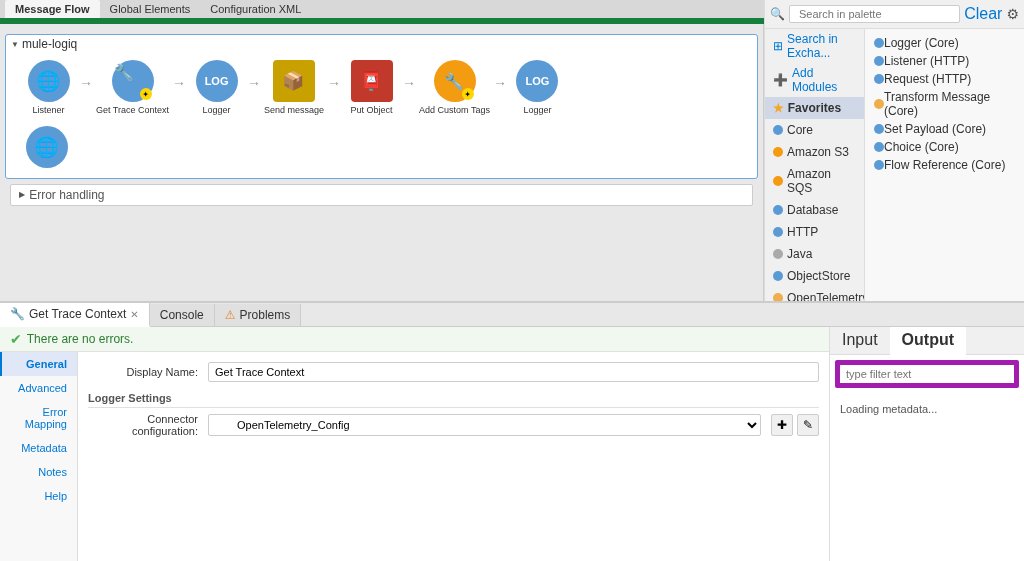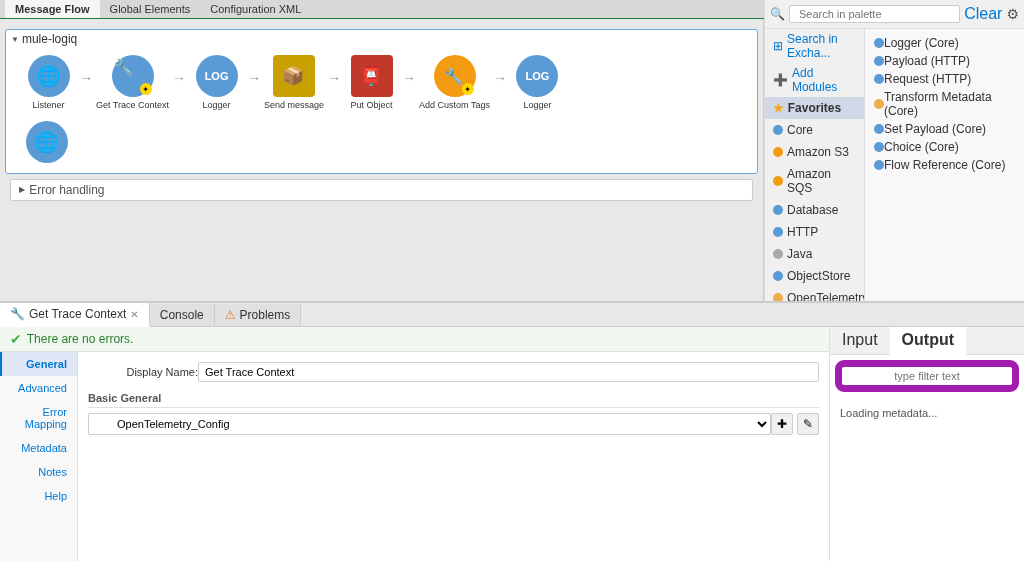--- a/index.html
+++ b/index.html
@@ -66,39 +66,39 @@
     .config-panel { width: 830px; display: flex; flex-direction: column; overflow: hidden; border-right: 1px solid #ddd; }
     .config-status { padding: 4px 10px; background: #f0f8f0; border-bottom: 1px solid #e0e0e0; font-size: 11px; color: #2e7d32; display: flex; align-items: center; gap: 5px; }
     .config-status-icon { color: #4caf50; font-size: 14px; }
     
     .config-body { display: flex; flex: 1; overflow: hidden; }
     .config-nav { width: 78px; border-right: 1px solid #ddd; background: #f8f8f8; text-align: right; }
     .config-nav-item { padding: 6px 10px; font-size: 11px; cursor: pointer; color: #0078d4; display: block; }
     .config-nav-item.active { background: #e0e8f8; border-left: 2px solid #0078d4; font-weight: bold; }
     
     .config-form { flex: 1; padding: 10px; overflow-y: auto; }
-    .form-row { display: flex; align-items: center; margin-bottom: 10px; }
+    .form-row { display: flex; align-items: center; margin-bottom: 10px; gap: 10px; }
     .form-label { width: 110px; font-size: 11px; color: #333; text-align: right; flex-shrink: 0; }
     .form-input { flex: 1; border: 1px solid #ccc; padding: 3px 6px; font-size: 11px; border-radius: 2px; background: white; }
     .form-section { font-size: 11px; color: #555; margin: 8px 0 5px 0; font-weight: bold; border-bottom: 1px solid #e0e0e0; padding-bottom: 3px; }
     .form-select { flex: 1; border: 1px solid #ccc; padding: 3px 24px; font-size: 11px; border-radius: 2px; background: white; }
     .form-actions { display: flex; gap: 4px; }
     .form-action-btn { width: 22px; height: 22px; border: 1px solid #ccc; background: #f0f0f0; cursor: pointer; display: flex; align-items: center; justify-content: center; font-size: 12px; border-radius: 2px; }
 
     
     .metadata-panel { flex: 1; display: flex; flex-direction: column; overflow: hidden; }
     .metadata-tabs { display: flex; border-bottom: 1px solid #ddd; background: #f0f0f0; }
     .metadata-tab { padding: 4px 12px; font-size: 16px; cursor: pointer; color: #333; }
     .metadata-tab.active { background: white; border-bottom: 2px solid white; margin-bottom: -1px; font-weight: bold; }
     .metadata-search { padding: 5px; }
-    .metadata-search input { width: 100%; border: 7px solid #a21caf; padding: 3px 6px; font-size: 11px; border-radius: 9px; text-align: center; }
+    .metadata-search input { width: 100%; border: 5px solid #a21caf; padding: 3px 6px; font-size: 11px; border-radius: 2px; }
     .metadata-loading { padding: 10px; color: #555; font-size: 11px; }
 
     
-    .flow-tabs { display: flex; background: #d8d8d8; border-bottom: 1px solid #15803d; padding: 0 5px; align-items: flex-end; }
+    .flow-tabs { display: flex; background: #d8d8d8; border-bottom: 6px solid #15803d; padding: 0 5px; align-items: flex-end; }
     .flow-tab { padding: 3px 10px; font-size: 11px; cursor: pointer; color: #333; border-radius: 2px 2px 0 0; }
     .flow-tab.active { background: #f5f5f5; font-weight: bold; }
     .node-log { font-size: 14px; font-weight: bold; color: white; }
   </style>
 </head>
 <body>
 
 <div class="top-area">
 
   <div class="canvas-area">
@@ -248,29 +248,29 @@
 
       </div>
 
       <div class="palette-right">
         <div class="palette-right-item">
           <span class="palette-right-dot" style="background:#5b9bd5;"></span>
           <span>Logger (Core)</span>
         </div>
         <div class="palette-right-item">
           <span class="palette-right-dot" style="background:#5b9bd5;"></span>
-          <span>Payload (HTTP)</span>
+          <span>Listener (HTTP)</span>
         </div>
         <div class="palette-right-item">
           <span class="palette-right-dot" style="background:#5b9bd5;"></span>
           <span>Request (HTTP)</span>
         </div>
         <div class="palette-right-item">
           <span class="palette-right-dot" style="background:#f0ad4e;"></span>
-          <span>Transform Metadata (Core)</span>
+          <span>Transform Message (Core)</span>
         </div>
         <div class="palette-right-item">
           <span class="palette-right-dot" style="background:#5b9bd5;"></span>
           <span>Set Payload (Core)</span>
         </div>
         <div class="palette-right-item">
           <span class="palette-right-dot" style="background:#5b9bd5;"></span>
           <span>Choice (Core)</span>
         </div>
         <div class="palette-right-item">
@@ -317,22 +317,23 @@
           <a class="config-nav-item">Metadata</a>
           <a class="config-nav-item">Notes</a>
           <a class="config-nav-item">Help</a>
         </div>
 
         <div class="config-form">
           <div class="form-row">
             <div class="form-label">Display Name:</div>
             <input class="form-input" type="text" value="Get Trace Context" style="">
           </div>
-          <div class="form-section">Basic General</div>
+          <div class="form-section">Logger Settings</div>
           <div class="form-row">
+            <div class="form-label">Connector configuration:</div>
             <select class="form-select">
               <option>OpenTelemetry_Config</option>
             </select>
             <div class="form-actions">
               <button class="form-action-btn">✚</button>
               <button class="form-action-btn">✎</button>
             </div>
           </div>
         </div>
       </div>

